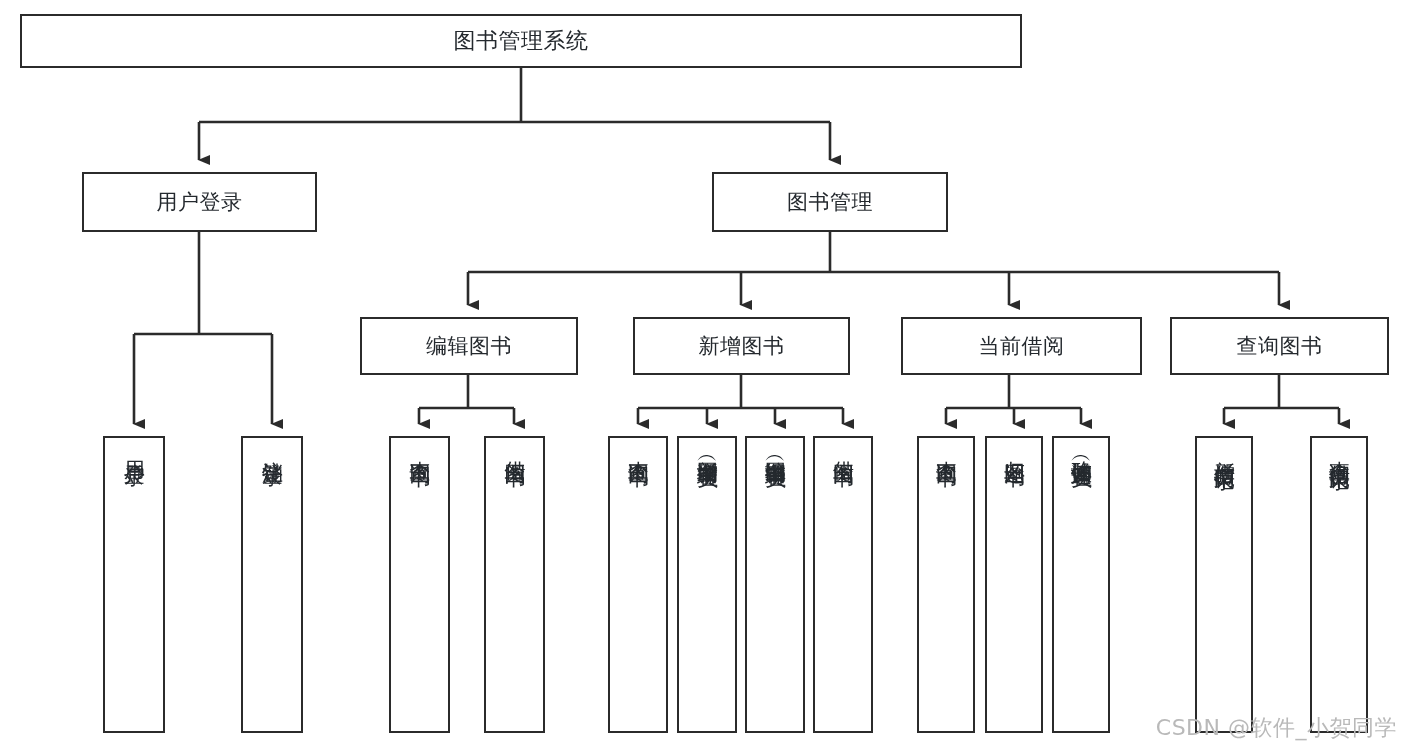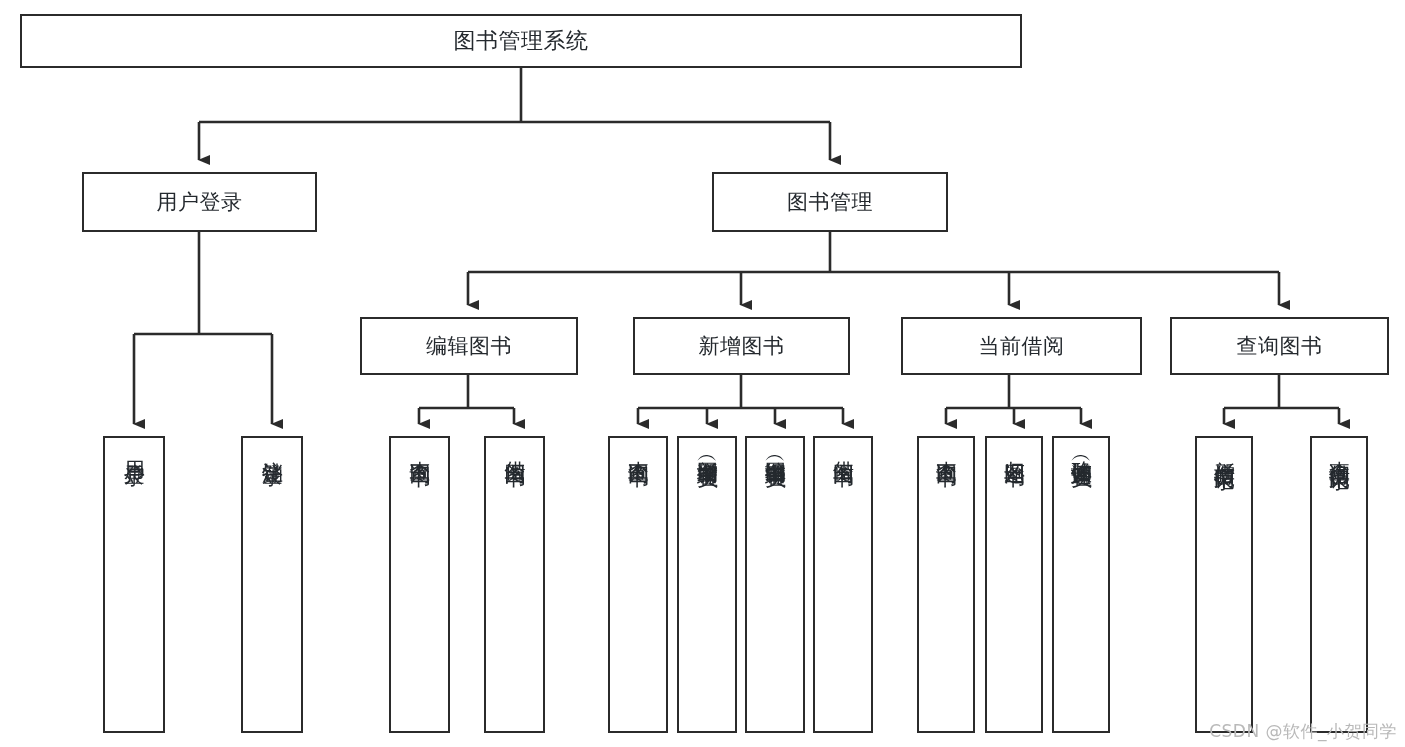--- a/index.html
+++ b/index.html
@@ -55,21 +55,21 @@
     text-orientation: upright;
     line-height: 1.18;
     letter-spacing: 2px;
     white-space: nowrap;
   }
   .node.v.tall .lbl { letter-spacing: 1px; }
   #watermark {
     position: absolute;
     right: 8px;
     bottom: 4px;
-    font-size: 17px;
+    font-size: 22px;
     color: #b9b9b9;
     letter-spacing: 0.5px;
     white-space: nowrap;
   }
 </style>
 </head>
 <body>
 
 <div id="stage">
 

